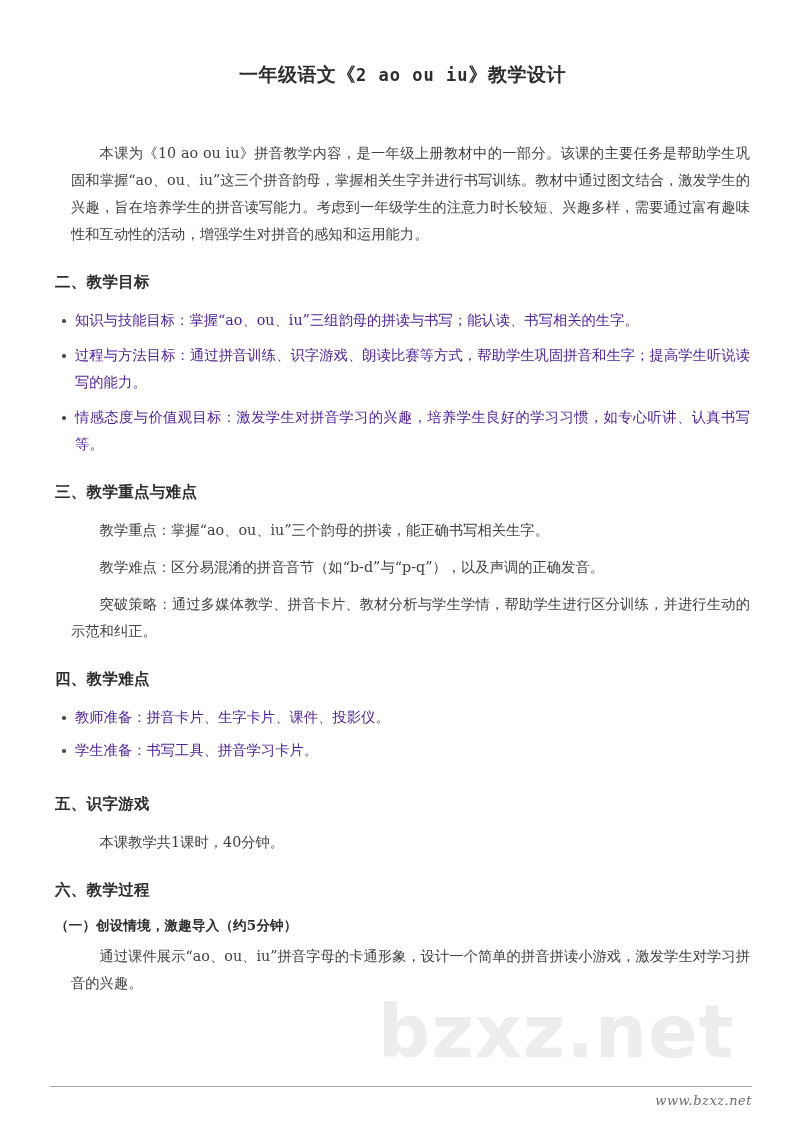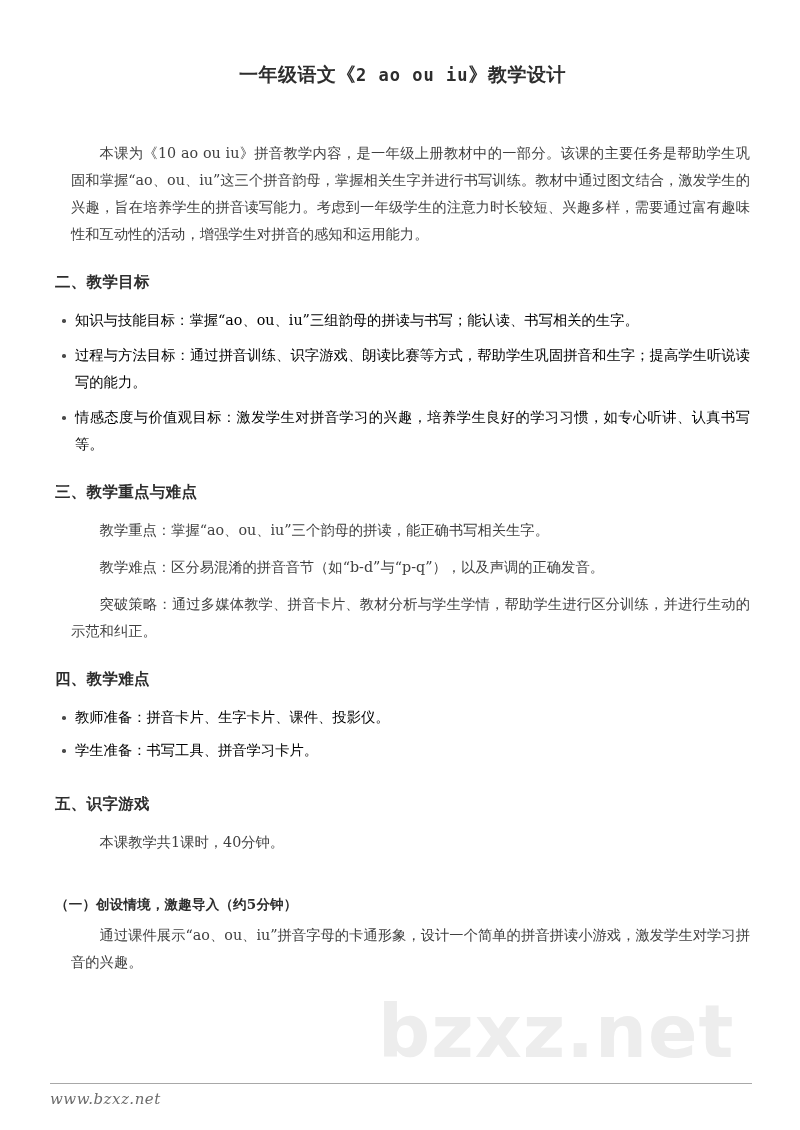--- a/index.html
+++ b/index.html
@@ -97,21 +97,21 @@
     margin: 0;
     padding: 0;
   }
   ul.bullets > li {
     position: relative;
     padding-left: 20px;
     font-size: 14.3px;
     line-height: 27px;
     text-align: justify;
     text-justify: inter-ideograph;
-    color: #000000;
+    color: #4c1d95;
   }
   ul.bullets > li::before {
     content: "";
     position: absolute;
     left: 7px;
     top: 12px;
     width: 3.5px;
     height: 3.5px;
     border-radius: 50%;
     background: #4a4a4a;
@@ -134,24 +134,24 @@
     right: 48px;
     bottom: 22px;
     z-index: 1;
   }
   .footer-rule {
     border: 0;
     border-top: 1px solid #a8a8a8;
     margin: 0 0 6px 0;
   }
   .footer-url {
-    text-align: left;
+    text-align: right;
     font-family: "DejaVu Serif", "Liberation Serif", serif;
     font-style: italic;
-    font-size: 15px;
+    font-size: 13px;
     color: #6b6b6b;
     letter-spacing: 0.5px;
   }
 </style>
 </head>
 <body>
 
 <div class="page">
 
   <div class="watermark">bzxz.net</div>
@@ -200,20 +200,21 @@
     </ul>
 
     <div class="sp-30"></div>
 
     <h2 class="h1">五、识字游戏</h2>
     <div class="sp-14"></div>
     <p class="para indent">本课教学共1课时，40分钟。</p>
 
     <div class="sp-24"></div>
 
+    <h2 class="h1">六、教学过程</h2>
     <div class="sp-16"></div>
     <h3 class="h2">（一）创设情境，激趣导入（约5分钟）</h3>
     <div class="sp-8"></div>
     <p class="para indent">通过课件展示“ao、ou、iu”拼音字母的卡通形象，设计一个简单的拼音拼读小游戏，激发学生对学习拼音的兴趣。</p>
 
   </div>
 
   <div class="footer">
     <hr class="footer-rule">
     <div class="footer-url">www.bzxz.net</div>

